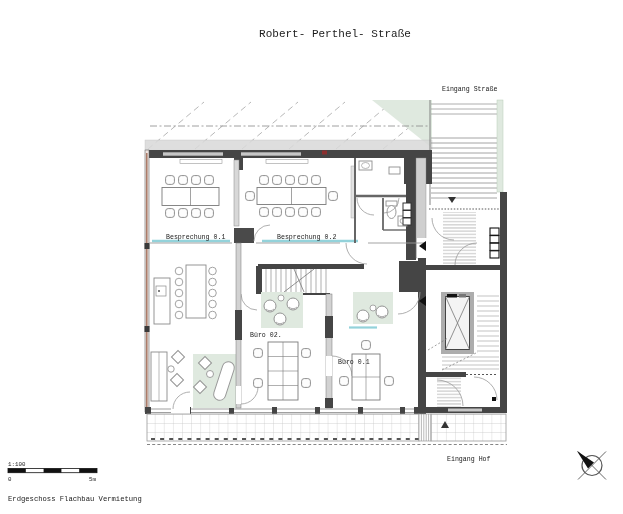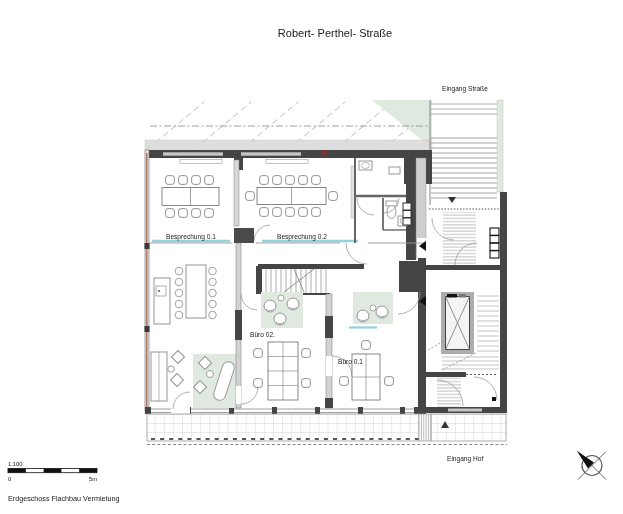--- a/index.html
+++ b/index.html
@@ -1,18 +1,18 @@
 <!DOCTYPE html>
 <html><head>
 <meta charset="utf-8">
 <style>
   html,body{margin:0;padding:0;background:#ffffff;}
   .canvas{
     position:relative;width:623px;height:514px;background:#ffffff;
-    font-family:Liberation Sans, sans-serif;overflow:hidden;
+    font-family:Liberation Mono, monospace;overflow:hidden;
   }
   .canvas svg{position:absolute;left:0;top:0;}
   text{fill:#1a1a1a;}
   .lbl{font-size:6.6px;}
   .title{font-size:11px;}
   .tiny{font-size:5.8px;}
   .cap{font-size:7.2px;}
 </style>
 </head>
 <body>

